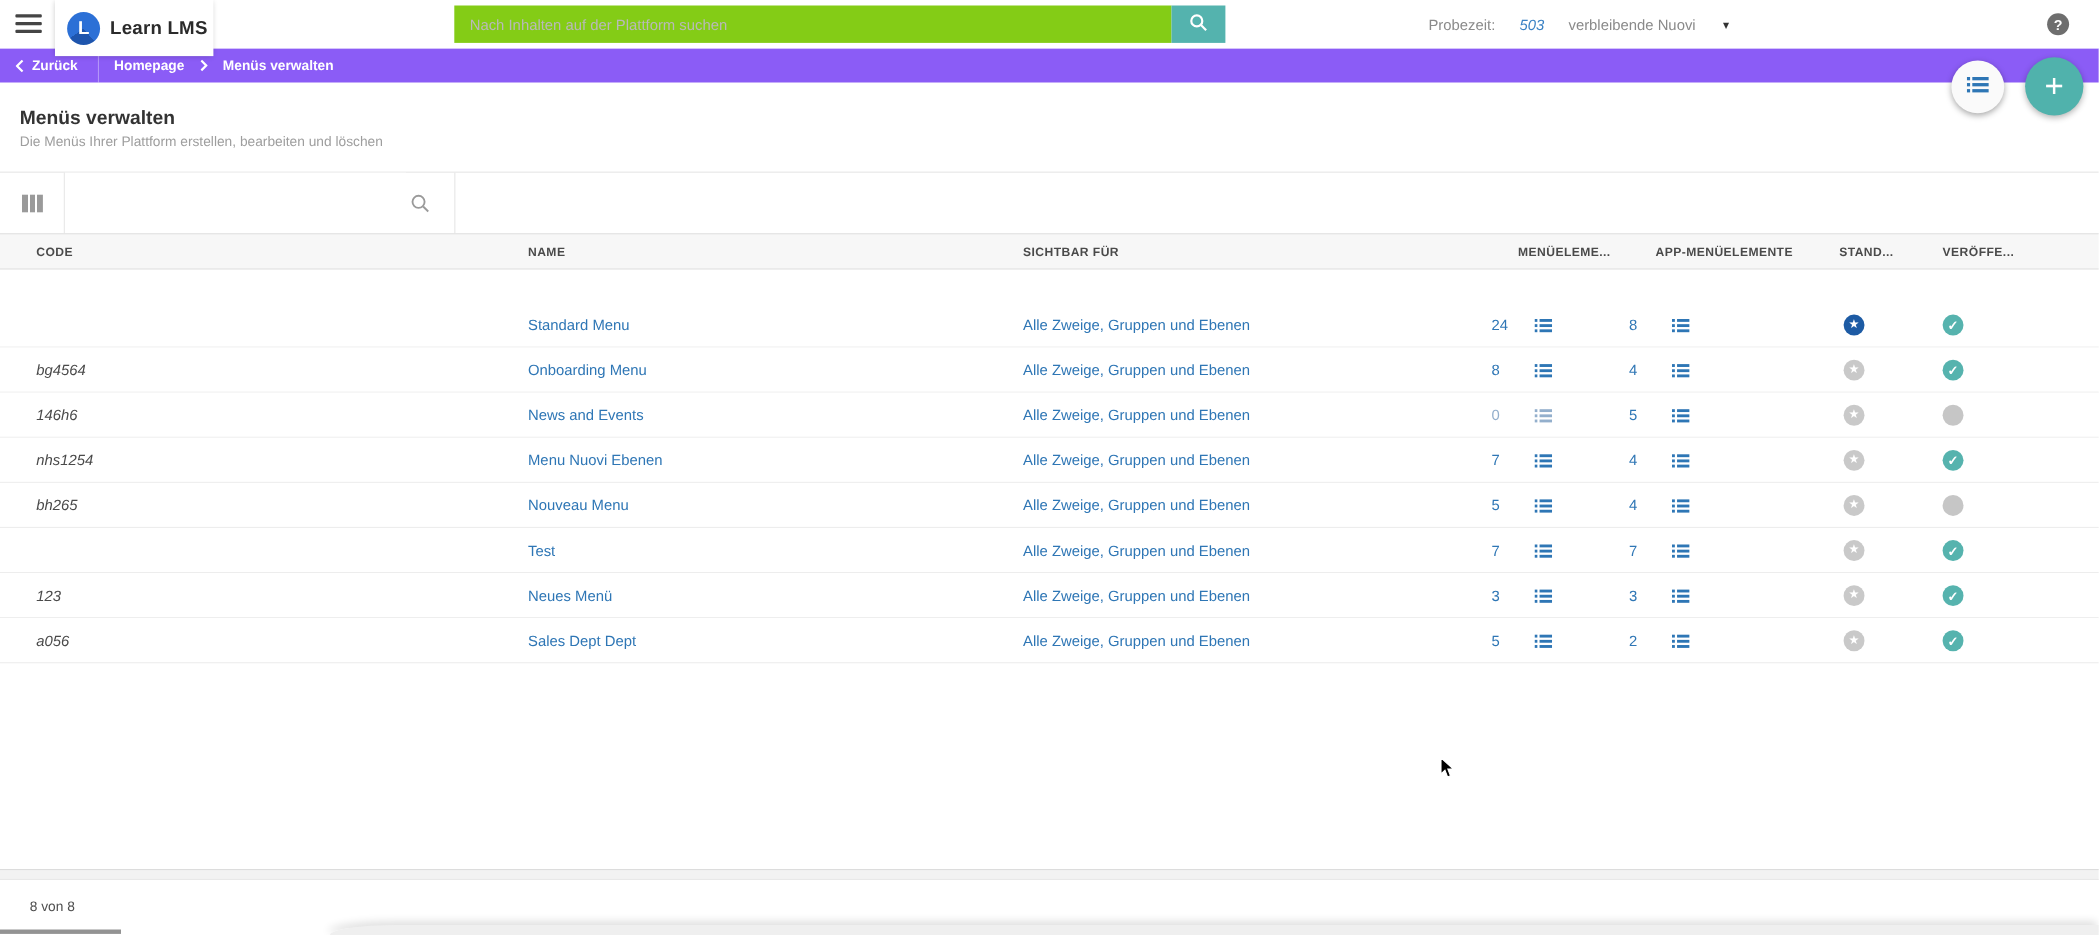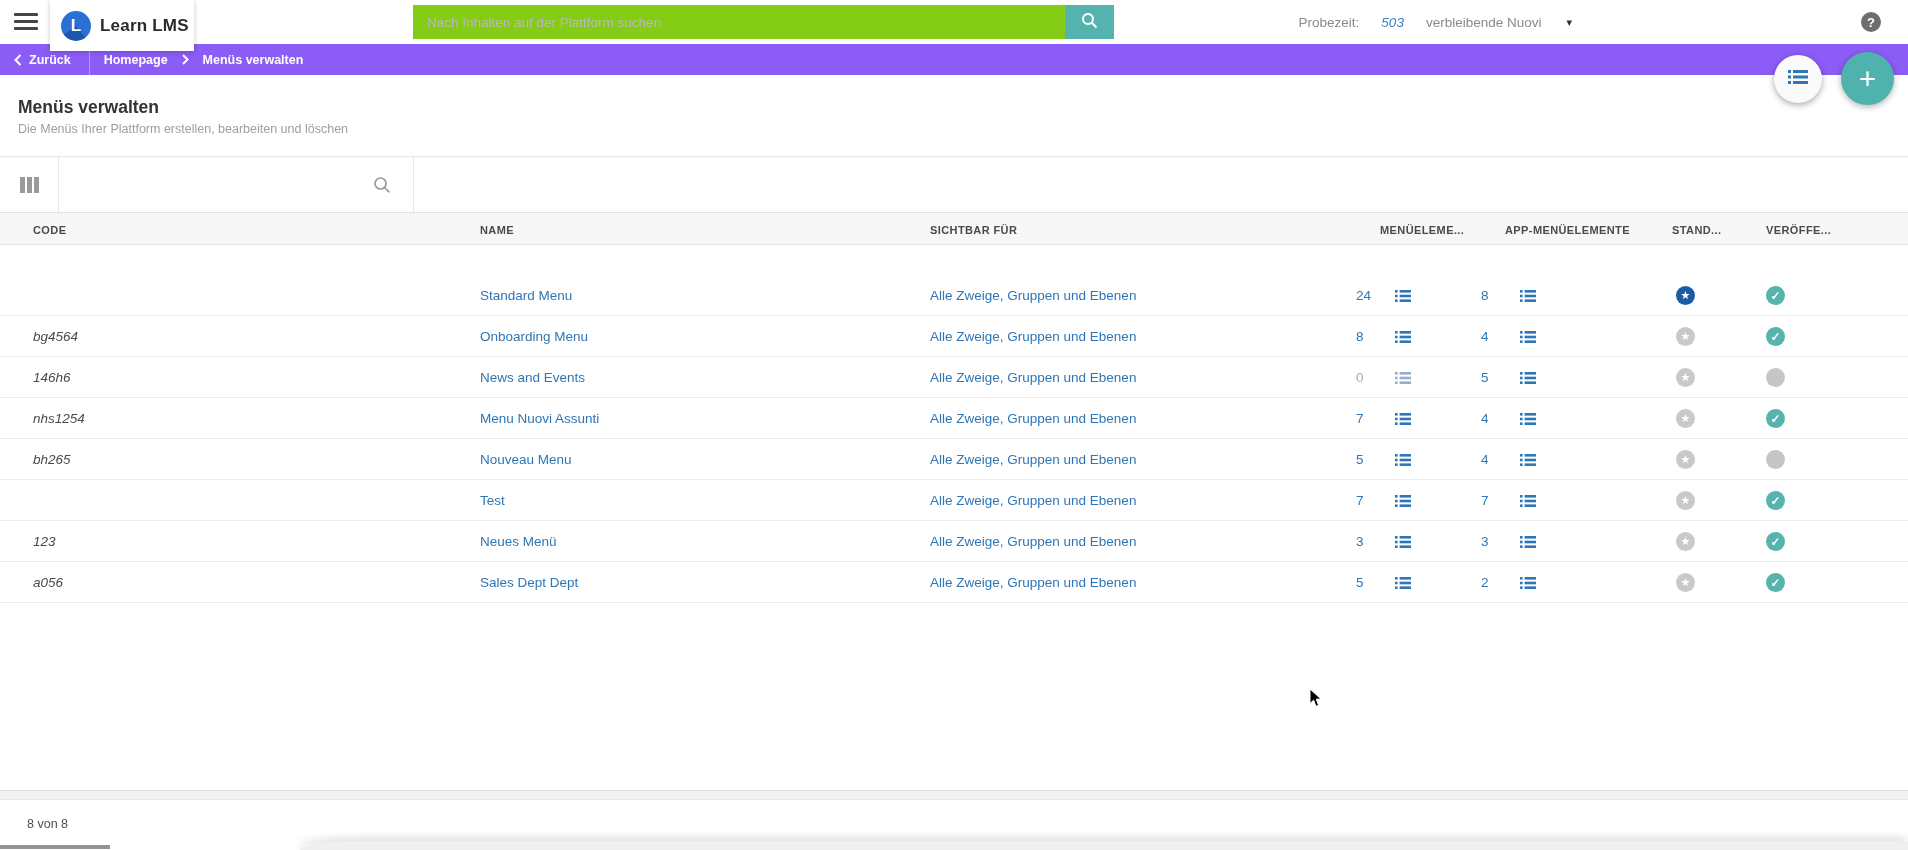--- a/index.html
+++ b/index.html
@@ -369,21 +369,21 @@
       <div class="td c-pub">
         <span class="circle check-circle unpublished">
           <span class="glyph">✓</span>
         </span>
       </div>
     </div>
 
     <div class="tr">
       <div class="td c-code">nhs1254</div>
       <div class="td c-name">
-        <a class="link">Menu Nuovi Assunti</a>
+        <a class="link">Menu Nuovi Ebenen</a>
       </div>
       <div class="td c-vis">
         <a class="link">Alle Zweige, Gruppen und Ebenen</a>
       </div>
       <div class="td c-menu">
         <a class="link count">
           <span class="num">7</span>
           <span class="list-ic">
             <svg width="16" height="14" viewBox="0 0 16 14">
               <g fill="currentColor">

